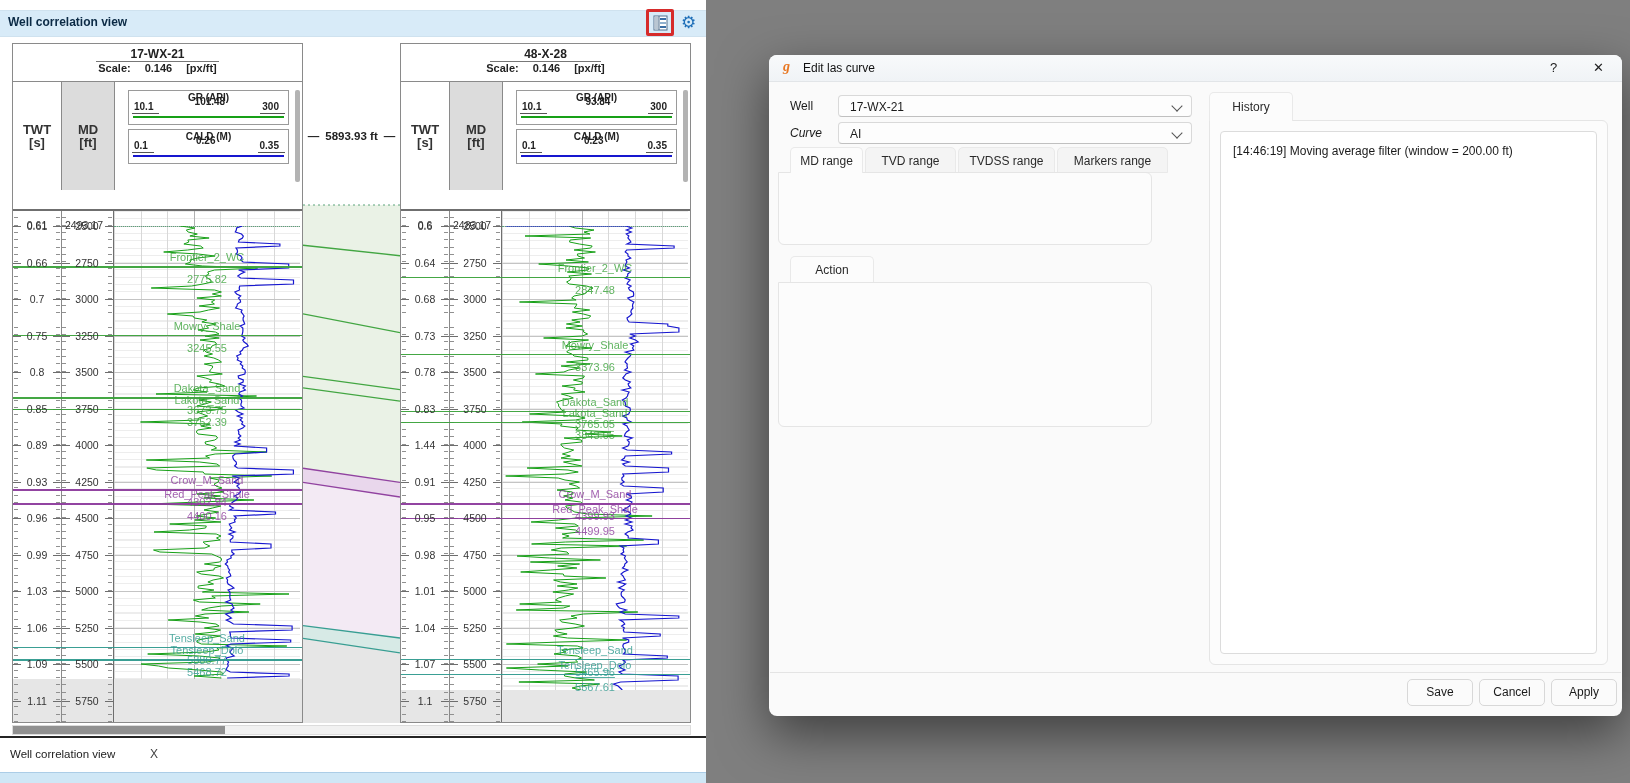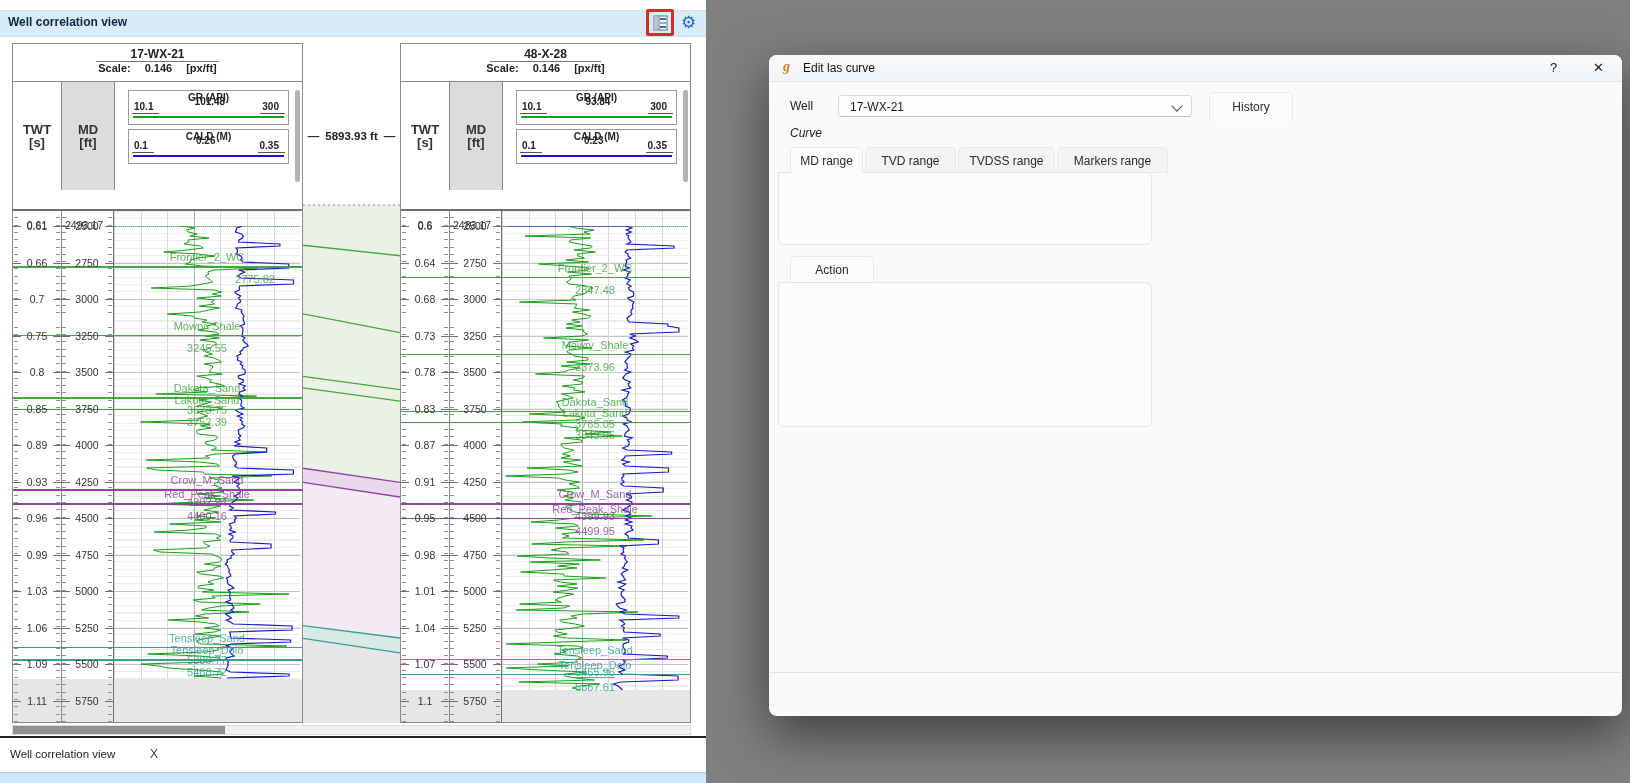--- a/index.html
+++ b/index.html
@@ -279,21 +279,21 @@
             <div class="majtick" style="top: 489.5px; left: 49px;"></div>
             <div class="majtick" style="top: 489.5px; left: 92px;"></div>
             <div class="tick-label" style="top: 533px; left: 0px; width: 48px;">1.14</div>
             <div class="tick-label" style="top: 519px; left: 48px; width: 52px;">6000</div>
             <div class="majtick" style="top: 526px; left: 0px;"></div>
             <div class="majtick" style="top: 526px; left: 40px;"></div>
             <div class="majtick" style="top: 526px; left: 49px;"></div>
             <div class="majtick" style="top: 526px; left: 92px;"></div>
             <div class="marker-line" style="top: 55.3px; background: rgb(58, 162, 58);"></div>
             <div class="marker-name" style="top: 40.3px; color: rgb(58, 162, 58);">Frontier_2_WC</div>
-            <div class="marker-val" style="top: 62.3px; color: rgb(58, 162, 58); padding-left: 48px;">2775.82</div>
+            <div class="marker-val" style="top: 62.3px; color: rgb(58, 162, 58);">2775.82</div>
             <div class="marker-line" style="top: 123.9px; background: rgb(58, 162, 58);"></div>
             <div class="marker-name" style="top: 108.9px; color: rgb(58, 162, 58);">Mowry_Shale</div>
             <div class="marker-val" style="top: 130.9px; color: rgb(58, 162, 58);">3245.55</div>
             <div class="marker-line" style="top: 186.4px; background: rgb(58, 162, 58);"></div>
             <div class="marker-name" style="top: 171.4px; color: rgb(58, 162, 58);">Dakota_Sand</div>
             <div class="marker-val" style="top: 193.4px; color: rgb(58, 162, 58);">3673.75</div>
             <div class="marker-line" style="top: 197.8px; background: rgb(58, 162, 58);"></div>
             <div class="marker-name" style="top: 182.8px; color: rgb(58, 162, 58);">Lakota_Sand</div>
             <div class="marker-val" style="top: 204.8px; color: rgb(58, 162, 58);">3752.39</div>
             <div class="marker-line" style="top: 278.2px; background: rgb(140, 58, 156);"></div>
@@ -406,21 +406,21 @@
             <div class="majtick" style="top: 161px; left: 0px;"></div>
             <div class="majtick" style="top: 161px; left: 40px;"></div>
             <div class="majtick" style="top: 161px; left: 49px;"></div>
             <div class="majtick" style="top: 161px; left: 92px;"></div>
             <div class="tick-label" style="top: 190.5px; left: 0px; width: 48px;">0.83</div>
             <div class="tick-label" style="top: 190.5px; left: 48px; width: 52px;">3750</div>
             <div class="majtick" style="top: 197.5px; left: 0px;"></div>
             <div class="majtick" style="top: 197.5px; left: 40px;"></div>
             <div class="majtick" style="top: 197.5px; left: 49px;"></div>
             <div class="majtick" style="top: 197.5px; left: 92px;"></div>
-            <div class="tick-label" style="top: 227px; left: 0px; width: 48px;">0.87</div>
+            <div class="tick-label" style="top: 227px; left: 0px; width: 48px;">1.44</div>
             <div class="tick-label" style="top: 227px; left: 48px; width: 52px;">4000</div>
             <div class="majtick" style="top: 234px; left: 0px;"></div>
             <div class="majtick" style="top: 234px; left: 40px;"></div>
             <div class="majtick" style="top: 234px; left: 49px;"></div>
             <div class="majtick" style="top: 234px; left: 92px;"></div>
             <div class="tick-label" style="top: 263.5px; left: 0px; width: 48px;">0.91</div>
             <div class="tick-label" style="top: 263.5px; left: 48px; width: 52px;">4250</div>
             <div class="majtick" style="top: 270.5px; left: 0px;"></div>
             <div class="majtick" style="top: 270.5px; left: 40px;"></div>
             <div class="majtick" style="top: 270.5px; left: 49px;"></div>
@@ -537,20 +537,24 @@
       <span class="dlg-help">?</span>
       <span class="dlg-close">✕</span>
     </div>
 
     <div class="dlab" style="left:21px;top:44px;">Well</div>
     <div class="dd" style="left:69px;top:40px;width:354px;">
       <span>17-WX-21</span>
       <span class="chev"></span>
     </div>
     <div class="dlab" style="left:21px;top:71px;font-style:italic;">Curve</div>
+    <div class="dd" style="left:69px;top:67px;width:354px;">
+      <span>AI</span>
+      <span class="chev"></span>
+    </div>
 
     <div class="tabbtn active" style="left:21px;top:92px;width:73px;">MD range</div>
     <div class="tabbtn" style="left:96px;top:92px;width:91px;">TVD range</div>
     <div class="tabbtn" style="left:189px;top:92px;width:97px;">TVDSS range</div>
     <div class="tabbtn" style="left:288px;top:92px;width:111px;">Markers range</div>
 
     <div class="pane" style="left:9px;top:117px;width:372px;height:71px;"></div>
     <div class="chk" style="left:19px;top:130px;"></div>
     <div class="dlab" style="left:43px;top:130px;">Start (ft)</div>
     <div class="spin" style="left:99px;top:127px;width:269px;">
@@ -579,16 +583,26 @@
     <div class="dlab" style="left:21px;top:269px;">Window (ft)</div>
     <div class="spin" style="left:99px;top:265px;width:269px;">
       <span>200.00</span>
       <span class="spinbtn">
           <i class="up"></i>
           <i class="dn"></i>
         </span>
     </div>
 
     <div class="tabbtn active" style="left:440px;top:37px;width:84px;height:29px;line-height:29px;">History</div>
+    <div class="pane" style="left:440px;top:65px;width:397px;height:543px;">
+      <div class="histpane-inner">
+        <div>[14:46:19] Moving average filter (window = 200.00 ft)</div>
+      </div>
+    </div>
 
     <div class="dlg-sep"></div>
+    <div class="dlg-btns">
+      <div class="btn">Save</div>
+      <div class="btn">Cancel</div>
+      <div class="btn">Apply</div>
+    </div>
   </div>
 </div>
 
 </body></html>

